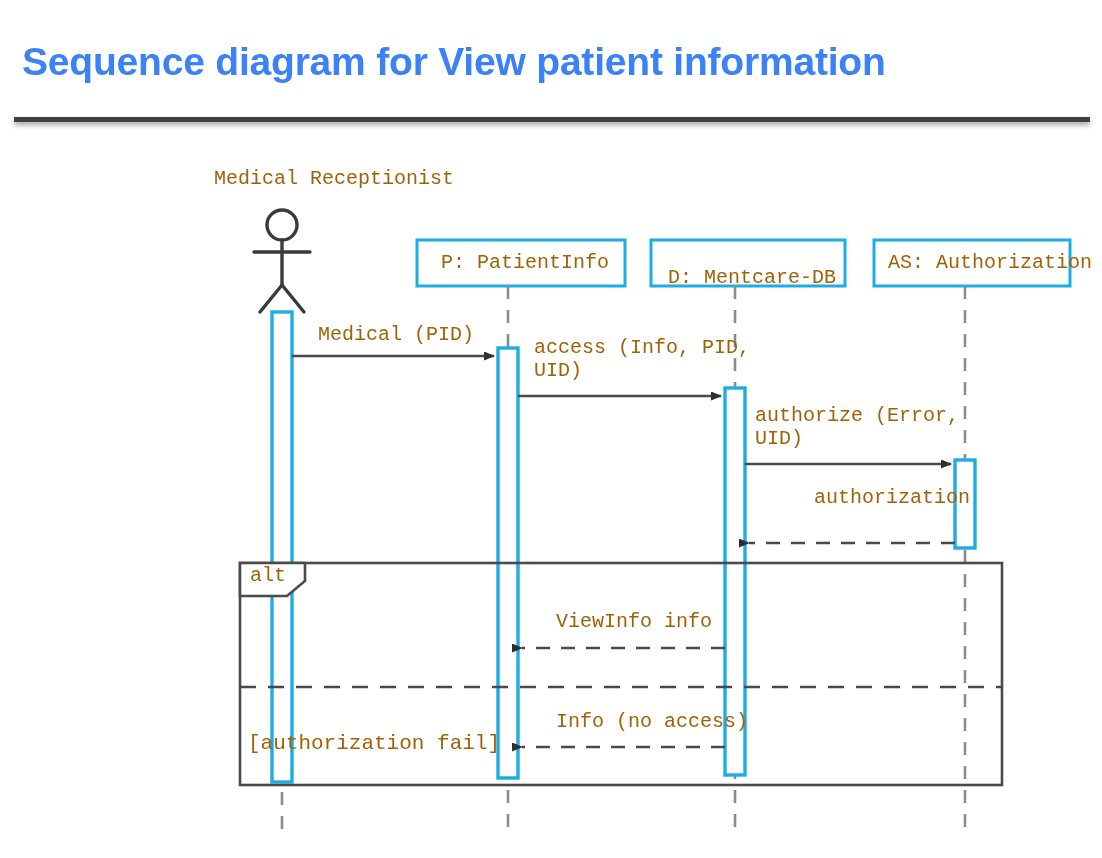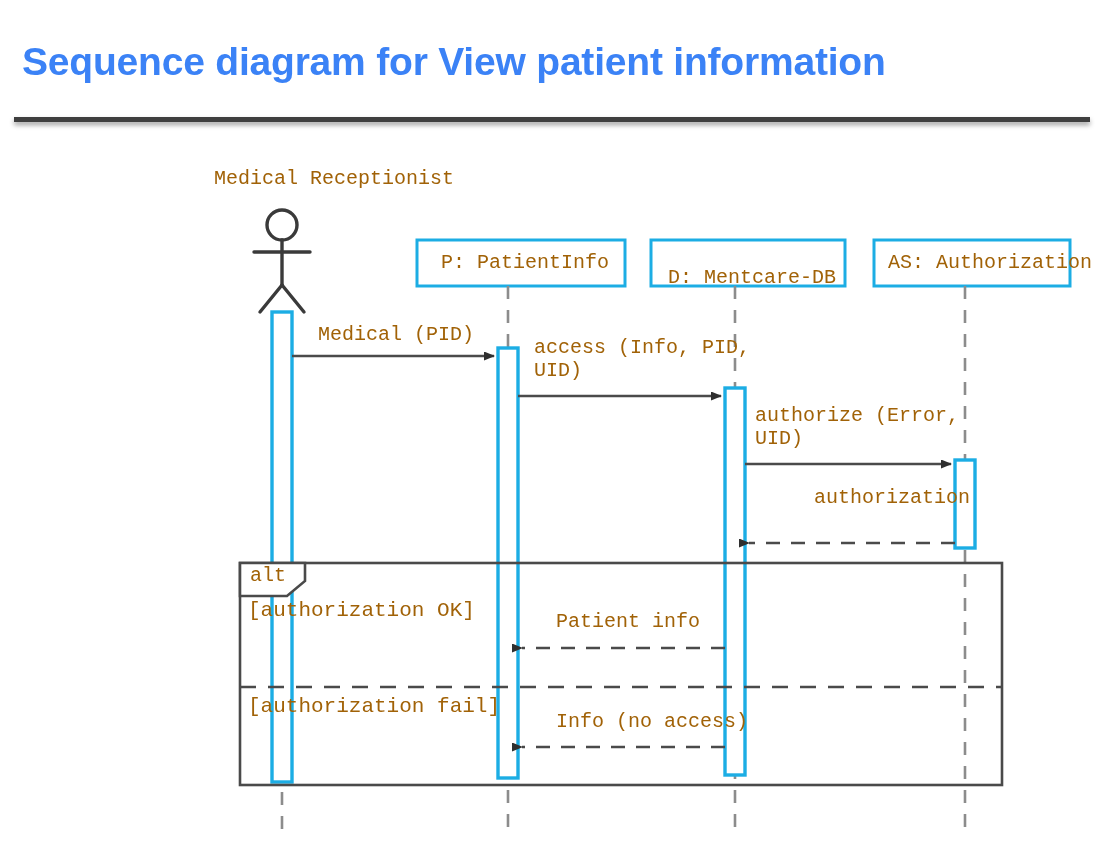--- a/index.html
+++ b/index.html
@@ -141,23 +141,22 @@
   <div class="dtext msg-label" style="left:318px; top:183px;">Medical (PID)</div>
 
   <div class="dtext msg-label" style="left:534px; top:196px;">access (Info, PID,
 UID)</div>
 
   <div class="dtext msg-label" style="left:755px; top:264px;">authorize (Error,
 UID)</div>
 
   <div class="dtext msg-label" style="left:777px; top:346px;margin-left:37px;">authorization</div>
 
-  <div class="dtext msg-label" style="left:556px; top:470px;">Patient info</div>
+  <div class="dtext msg-label" style="left:556px; top:470px;">ViewInfo info</div>
 
   <div class="dtext msg-label" style="left:556px; top:570px;">Info (no access)</div>
 
   <div class="dtext frag-op" style="left:250px; top:424px;">alt</div>
 
-  <div class="dtext frag-guard" style="left:248px; top:459px;">[authorization OK]</div>
 
-  <div class="dtext frag-guard" style="left:248px; top:555px;">[authorization fail]</div>
+  <div class="dtext frag-guard" style="left:248px; top:592px;">[authorization fail]</div>
 
 </div>
 
 </body></html>

